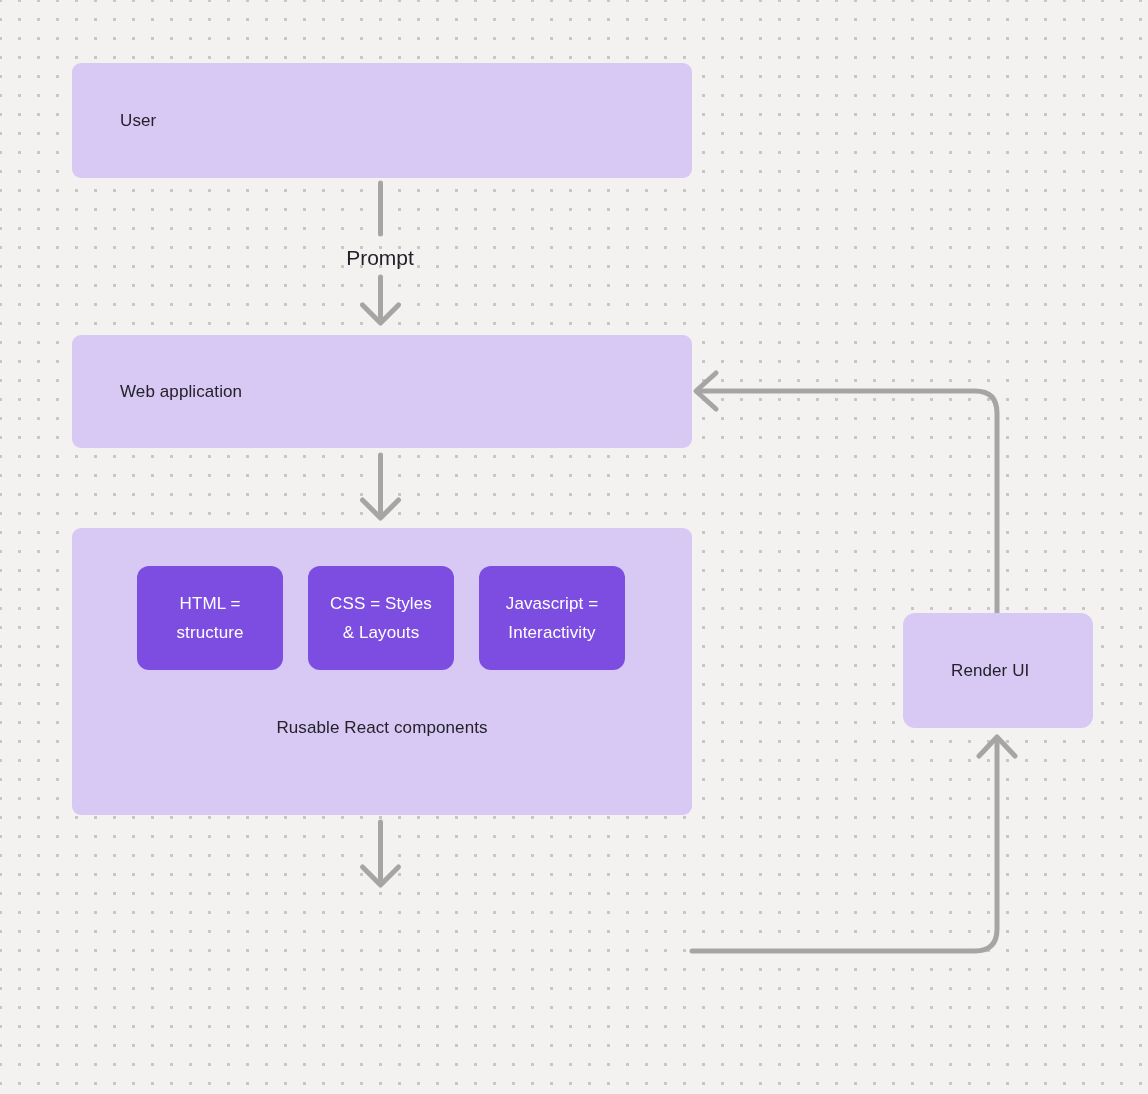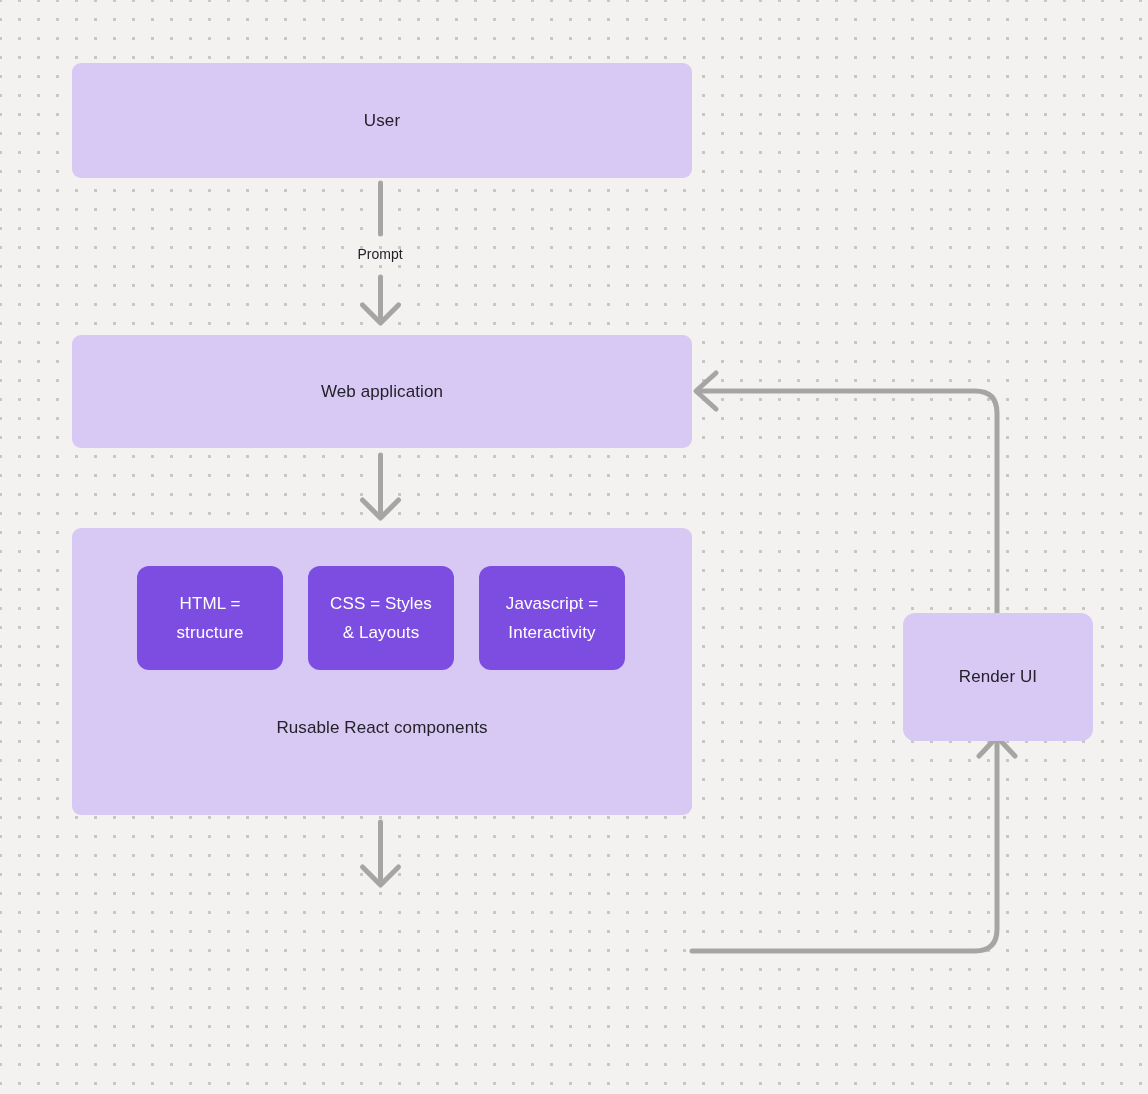--- a/index.html
+++ b/index.html
@@ -37,30 +37,30 @@
     stroke-width: 5;
     stroke-linecap: round;
     stroke-linejoin: round;
   }
   .node {
     position: absolute;
     background: var(--node_fill);
     border-radius: 9px;
     display: flex;
     align-items: center;
-    justify-content: center;
     color: var(--label_text);
     font-size: 17px;
     letter-spacing: 0.1px;
+    padding-left: 48px;
   }
   .node-user   { left: 72px;  top: 63px;  width: 620px; height: 115px; }
   .node-webapp { left: 72px;  top: 335px; width: 620px; height: 113px; }
   .node-group  { left: 72px;  top: 528px; width: 620px; height: 287px; display: block; }
   .node-vite   { left: 72px;  top: 893px; width: 620px; height: 116px; }
-  .node-render { left: 903px; top: 613px; width: 190px; height: 128px; border-radius: 12px; }
+  .node-render { left: 903px; top: 613px; width: 190px; height: 115px; border-radius: 12px; }
 
   .inner-row {
     position: absolute;
     left: 65px;
     top: 38px;
     display: flex;
     gap: 25px;
   }
   .inner-box {
     width: 146px;
@@ -84,21 +84,21 @@
     text-align: center;
     color: var(--label_text);
     font-size: 17px;
   }
   .edge-label {
     position: absolute;
     left: 380px;
     top: 246px;
     transform: translateX(-50%);
     color: var(--label_text);
-    font-size: 14px;
+    font-size: 21px;
   }
 </style>
 </head>
 <body>
 
 <div class="canvas">
 
   <svg class="edges-layer" width="1148" height="1094" viewBox="0 0 1148 1094">
     <g>
       <path d="M 380.5 183 L 380.5 234"></path>

